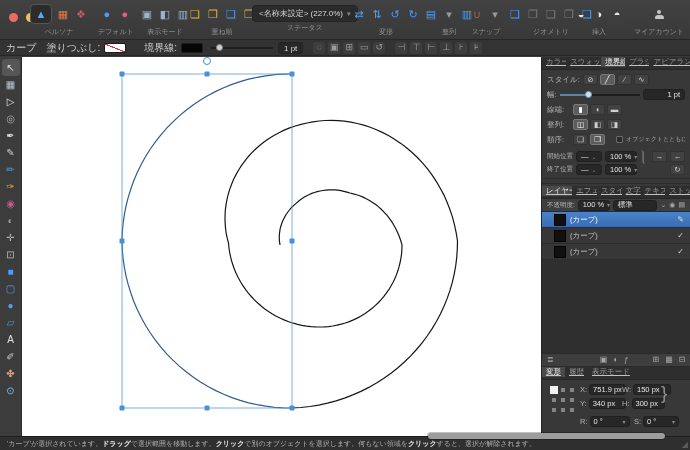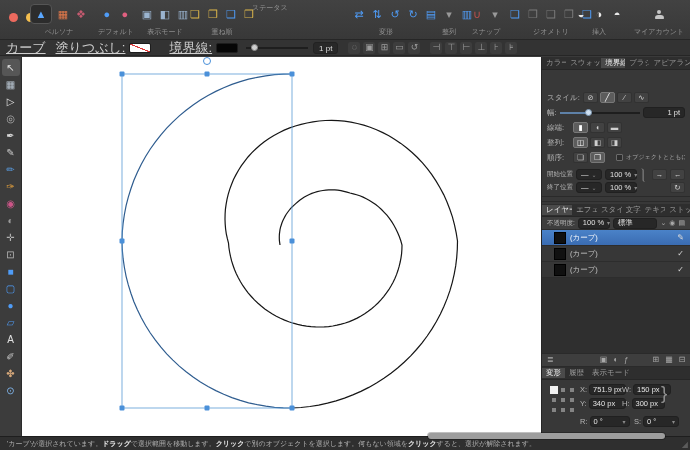--- a/index.html
+++ b/index.html
@@ -17,42 +17,42 @@
   .tb-label{font-size:7px;color:#929292;margin-top:1px;white-space:nowrap;}
   .title-field{display:flex;align-items:center;gap:4px;background:#2b2b2b;border:1px solid #242424;border-radius:4px;height:17px;padding:0 6px;margin-top:3px;}
   .title-field span{font-size:8px;color:#d6d6d6;white-space:nowrap;}
   .title-field .dd{color:#8a8a8a;font-size:7px;}
   .person-icon{position:relative;width:9px;height:9px;}
   .person-icon::before{content:'';position:absolute;top:0;left:2.5px;width:4px;height:4px;border-radius:50%;background:#c6c6c6;}
   .person-icon::after{content:'';position:absolute;bottom:0;left:0;width:9px;height:4px;border-radius:4px 4px 1px 1px;background:#c6c6c6;}
 
   
   #contextbar{position:absolute;left:0;top:40px;width:690px;height:16px;background:#333333;border-bottom:1px solid #262626;display:flex;align-items:center;}
-  .ctx-label{font-size:13px;color:#cfcfcf;white-space:nowrap;text-decoration:underline;}
+  .ctx-label{font-size:10px;color:#cfcfcf;white-space:nowrap;}
   .swatch{width:22px;height:10px;border:1px solid #1d1d1d;border-radius:2px;}
   .swatch.none{background:linear-gradient(to top right,#fff 46%,#d33 47%,#d33 53%,#fff 54%);}
   .swatch.black{background:#060606;}
   .ctx-slider{position:relative;width:62px;height:10px;}
   .ctx-slider .track{position:absolute;left:0;right:0;top:4.5px;height:1.5px;background:#1e1e1e;}
   .ctx-slider .thumb{position:absolute;top:1.5px;width:7px;height:7px;border-radius:50%;background:#cfcfcf;border:1px solid #888;}
   .ctx-val{background:#282828;border:1px solid #222;border-radius:3px;font-size:8px;color:#dcdcdc;padding:0 5px;height:12px;line-height:11px;}
   .ctx-icons{display:flex;gap:3px;margin-left:10px;}
   .ctx-icons .tb-ico{min-width:12px;height:12px;font-size:9px;color:#9c9c9c;background:#3d3d3d;border-radius:2px;}
 
   
   #left-tools{position:absolute;left:0;top:57px;width:22px;height:379px;background:#3c3c3c;border-right:1px solid #2b2b2b;display:flex;flex-direction:column;align-items:center;padding-top:2px;}
   .tool{width:18px;height:17px;display:flex;align-items:center;justify-content:center;font-size:10px;line-height:1;border-radius:3px;}
   .tool.sel{background:#565656;}
 
   
   #canvas{position:absolute;left:22px;top:57px;width:519px;height:379px;background:#ffffff;overflow:hidden;}
 
   
   #right-panel{position:absolute;left:541px;top:57px;width:149px;height:379px;background:#383838;border-left:1px solid #262626;display:flex;flex-direction:column;font-size:8px;color:#c3c3c3;}
-  .tabsrow{display:flex;align-items:center;background:#2e2e2e;border-bottom:1px solid #262626;height:13px;flex:none;}
+  .tabsrow{display:flex;align-items:flex-start;background:#2e2e2e;border-bottom:1px solid #262626;height:13px;flex:none;text-decoration:underline;}
   .tab{display:flex;align-items:center;padding:0 4px;font-size:7.5px;color:#9a9a9a;white-space:nowrap;overflow:hidden;}
   .tab.active{background:#4a4a4a;color:#eaeaea;}
   .prow{display:flex;align-items:center;gap:3px;padding:0 5px;height:15px;flex:none;}
   .plabel{font-size:7.5px;color:#b5b5b5;white-space:nowrap;}
   .pbtn{width:15px;height:11px;background:#424242;border:1px solid #323232;border-radius:2px;display:flex;align-items:center;justify-content:center;font-size:7.5px;color:#cfcfcf;}
   .pbtn.sel{background:#5c5c5c;border-color:#787878;color:#fff;}
   .pfield{background:#272727;border:1px solid #202020;border-radius:3px;color:#e0e0e0;font-size:7.5px;padding:0 4px;height:11px;line-height:10px;display:flex;align-items:center;gap:3px;white-space:nowrap;}
   .pfield .dd{color:#8a8a8a;font-size:6px;}
   .pslider{position:relative;flex:1;height:9px;}
   .pslider .track{position:absolute;left:0;right:0;top:4px;height:1.5px;background:#1e1e1e;}
@@ -130,20 +130,24 @@
         <div class="tb-group" style="left: 188px;">
           <div class="tb-icons">
             <span class="tb-ico" style="color: rgb(217, 180, 74);">❏</span>
             <span class="tb-ico" style="color: rgb(217, 180, 74);">❐</span>
             <span class="tb-ico" style="color: rgb(79, 156, 247);">❑</span>
             <span class="tb-ico" style="color: rgb(217, 180, 74);">❒</span>
           </div>
           <div class="tb-label">重ね順</div>
         </div>
         <div class="tb-group" style="left: 252px;">
+          <div class="title-field">
+            <span>&lt;名称未設定&gt; (227.0%)</span>
+            <span class="dd">▾</span>
+          </div>
           <div class="tb-label">ステータス</div>
         </div>
         <div class="tb-group" style="left: 352px;">
           <div class="tb-icons">
             <span class="tb-ico" style="color: rgb(79, 156, 247);">⇄</span>
             <span class="tb-ico" style="color: rgb(79, 156, 247);">⇅</span>
             <span class="tb-ico" style="color: rgb(79, 156, 247);">↺</span>
             <span class="tb-ico" style="color: rgb(79, 156, 247);">↻</span>
           </div>
           <div class="tb-label">変形</div>
@@ -263,21 +267,21 @@
   <div id="right-panel">
 
     <div class="tabsrow" id="stroke-tabs">
         <span class="tab">カラー</span>
         <span class="tab">スウォッチ</span>
         <span class="tab active">境界線</span>
         <span class="tab">ブラシ</span>
         <span class="tab">アピアランス</span>
       </div>
 
-    <div class="prow" style="margin-top:20px">
+    <div class="prow" style="margin-top:2px">
       <span class="plabel">スタイル:</span>
       <span style="display:flex;gap:2px" id="style-btns">
           <span class="pbtn">⊘</span>
           <span class="pbtn sel">╱</span>
           <span class="pbtn">⁄</span>
           <span class="pbtn">∿</span>
         </span>
     </div>
 
     <div class="prow">

